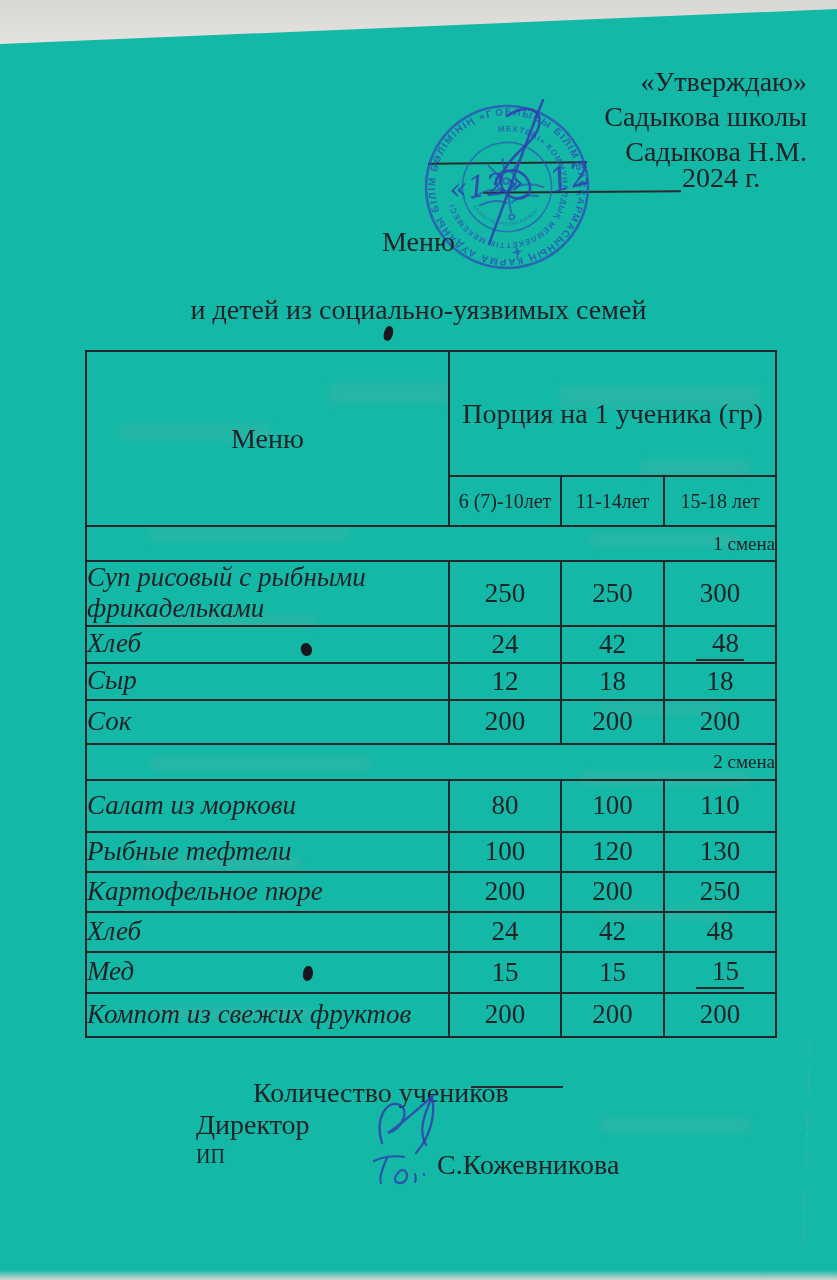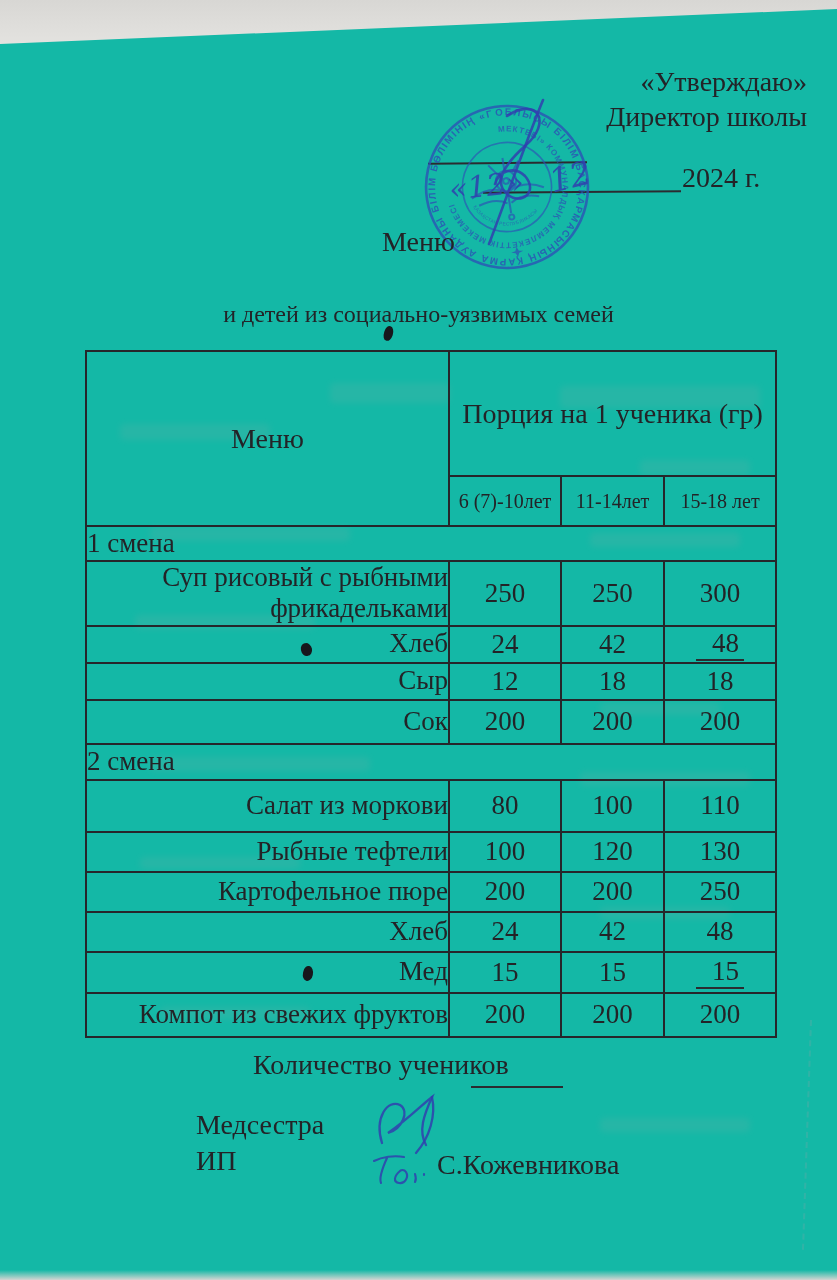--- a/index.html
+++ b/index.html
@@ -35,38 +35,38 @@
   .hw{position:absolute;color:#3040ae;font-style:italic;opacity:.85;
       font-family:"DejaVu Serif",serif;}
   .hw1{left:449px;top:168px;font-size:30px;transform:rotate(-6deg);}
   .hw2{left:549px;top:157px;font-size:33px;transform:rotate(-14deg);}
   .bigsig{position:absolute;left:455px;top:94px;width:150px;height:160px;}
   .inksig{stroke:#3040ae;fill:none;stroke-width:2.6;stroke-linecap:round;opacity:.85;}
   
   .title{position:absolute;left:0;width:837px;text-align:center;}
   .t1{top:226px;font-size:28px;}
   .t2{top:256px;font-size:28px;}
-  .t3{top:301px;font-size:24px;}
+  .t3{top:294px;font-size:28px;}
   
   table.menu{position:absolute;left:85px;top:350px;width:690px;
              border-collapse:collapse;table-layout:fixed;}
   table.menu th,table.menu td{border:2px solid #26262a;padding:0;
              font-weight:normal;vertical-align:middle;}
   th.hmenu{font-size:28px;text-align:center;}
   th.hportion{font-size:28px;text-align:center;}
   th.hage{font-size:20px;text-align:center;height:48px;}
-  td.section{font-size:27px;text-align:left;margin-left:28px;}
-  td.item{font-size:27px;text-align:right;padding:2px 6px 2px 9px;line-height:1.16;}
+  td.section{font-size:19px;text-align:right;margin-left:28px;}
+  td.item{font-size:27px;text-align:left;padding:2px 6px 2px 9px;line-height:1.16;font-style:italic;}
   td.num{font-size:27px;text-align:center;}
   .pen-underline{display:inline-block;border-bottom:2.5px solid #2b2b30;padding:0 5px 0 16px;}
   
-  .kolvo{position:absolute;left:253px;top:1049px;font-size:28px;}
+  .kolvo{position:absolute;left:253px;top:1077px;font-size:28px;}
   .kolvo-line{left:471px;top:1086px;width:92px;}
   .sig-label1{position:absolute;left:196px;top:1109px;font-size:28px;}
-  .sig-label2{position:absolute;left:196px;top:1145px;font-size:28px;}
+  .sig-label2{position:absolute;left:196px;top:1145px;font-size:20px;}
   .sig-name1{position:absolute;left:457px;top:1116px;font-size:28px;}
   .sig-name2{position:absolute;left:437px;top:1149px;font-size:28px;}
   .sig1{position:absolute;left:372px;top:1093px;width:82px;height:62px;}
   .sig2{position:absolute;left:370px;top:1149px;width:76px;height:40px;}
 </style>
 </head>
 <body>
 
 <div class="page">
 
@@ -82,21 +82,22 @@
   <div class="ghost" style="left:600px;top:703px;width:120px;height:12px;"></div>
   <div class="ghost" style="left:150px;top:757px;width:220px;height:14px;"></div>
   <div class="ghost" style="left:580px;top:772px;width:170px;height:14px;"></div>
   <div class="ghost" style="left:140px;top:857px;width:160px;height:12px;"></div>
   <div class="ghost" style="left:600px;top:907px;width:130px;height:12px;"></div>
   <div class="ghost" style="left:160px;top:1007px;width:150px;height:12px;"></div>
   <div class="ghost" style="left:600px;top:1118px;width:150px;height:14px;"></div>
 
   <div class="approval">
     <div>«Утверждаю»</div>
-    <div>Директор школы</div>
+    <div>Садыкова школы</div>
+    <div>Садыкова Н.М.</div>
   </div>
   <div class="year">2024 г.</div>
   <div class="line line1"></div>
   <div class="line line2"></div>
 
   <svg class="stamp" viewBox="-85 -85 170 170">
     <defs>
       <path id="ringO" d="M 0,-71 A 71,71 0 1,1 -0.1,-71"></path>
       <path id="ringI" d="M 0,-55 A 55,55 0 1,1 -0.1,-55"></path>
       <path id="ringM" d="M -36,14 A 39,39 0 0,0 36,14"></path>
@@ -216,21 +217,21 @@
         <td class="num">200</td>
         <td class="num">200</td>
         <td class="num">200</td>
       </tr>
     </tbody>
   </table>
 
   <div class="kolvo">Количество учеников</div>
   <div class="line kolvo-line"></div>
 
-  <div class="sig-label1">Медсестра</div>
+  <div class="sig-label1">Директор</div>
   <div class="sig-label2">ИП</div>
 
   <svg class="sig1" viewBox="0 0 82 62">
     <path class="inksig" style="stroke-width:2.3" d="M 10 50 C 2 24 16 6 28 12 C 38 18 30 36 16 40 C 34 28 52 10 60 4 C 52 22 46 38 54 52"></path>
     <path class="inksig" style="stroke-width:2.3" d="M 60 4 C 64 22 58 44 44 60"></path>
   </svg>
   <svg class="sig2" viewBox="0 0 76 40">
     <path class="inksig" style="stroke-width:2.1" d="M 4 12 C 12 8 24 6 34 8 M 17 9 C 12 20 9 29 11 34"></path>
     <path class="inksig" style="stroke-width:2.1" d="M 30 22 C 24 27 23 33 29 34 C 35 35 39 28 36 23 C 34 20 31 21 30 22 M 45 25 C 46 28 46 31 45 33"></path>
     <path class="inksig" style="stroke-width:2.1" d="M 54 25 L 54 26"></path>

